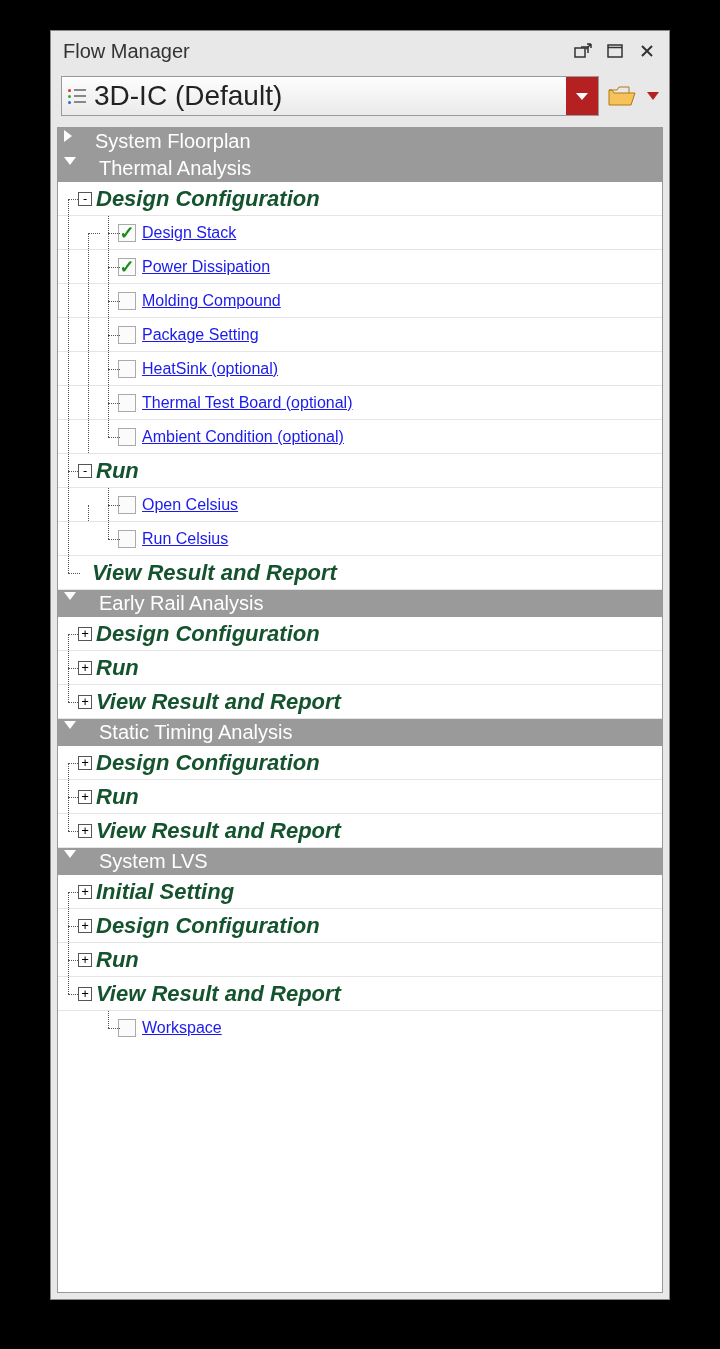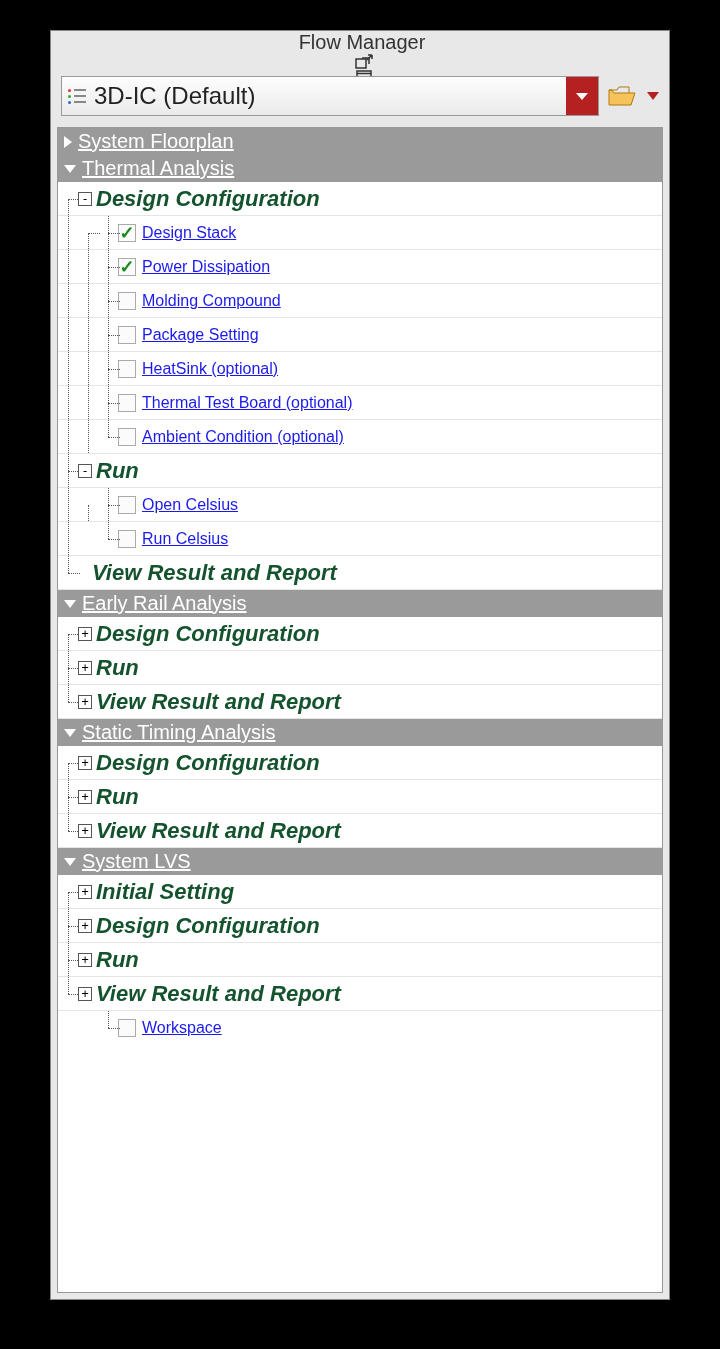--- a/index.html
+++ b/index.html
@@ -23,21 +23,20 @@
     display: flex;
     flex-direction: column;
   }
   .titlebar {
     height: 40px;
     display: flex;
     align-items: center;
     padding: 0 8px 0 12px;
     color: #333;
     font-size: 20px;
-    flex-direction: column;
   }
   .titlebar .spacer { flex: 1; }
   .winbtn {
     width: 28px;
     height: 24px;
     margin-left: 4px;
     display: flex;
     align-items: center;
     justify-content: center;
     color: #333;
@@ -51,21 +50,21 @@
     gap: 8px;
   }
   .dropdown {
     flex: 1;
     height: 40px;
     background: linear-gradient(#fdfdfd, #eaeaea);
     border: 1px solid #999;
     display: flex;
     align-items: center;
     padding-left: 6px;
-    font-size: 24px;
+    font-size: 28px;
     color: #222;
     position: relative;
   }
   .dropdown .list-icon {
     width: 18px;
     height: 18px;
     margin-right: 8px;
     display:flex;
     flex-direction:column;
     justify-content:space-around;
@@ -109,24 +108,22 @@
     border: 1px solid #999;
     overflow: hidden;
     padding-bottom: 8px;
   }
   .section-header {
     background: #9a9a9a;
     color: #fff;
     font-size: 20px;
     padding: 2px 6px;
     display: flex;
-    align-items: center;
-    gap: 6px;
+    gap: 23px;
     cursor: pointer;
-    text-decoration: underline;
   }
   .section-header .tri {
     width:0;height:0;display:inline-block;
   }
   .tri.closed{
     border-top:6px solid transparent;
     border-bottom:6px solid transparent;
     border-left:8px solid #fff;
   }
   .tri.open{

